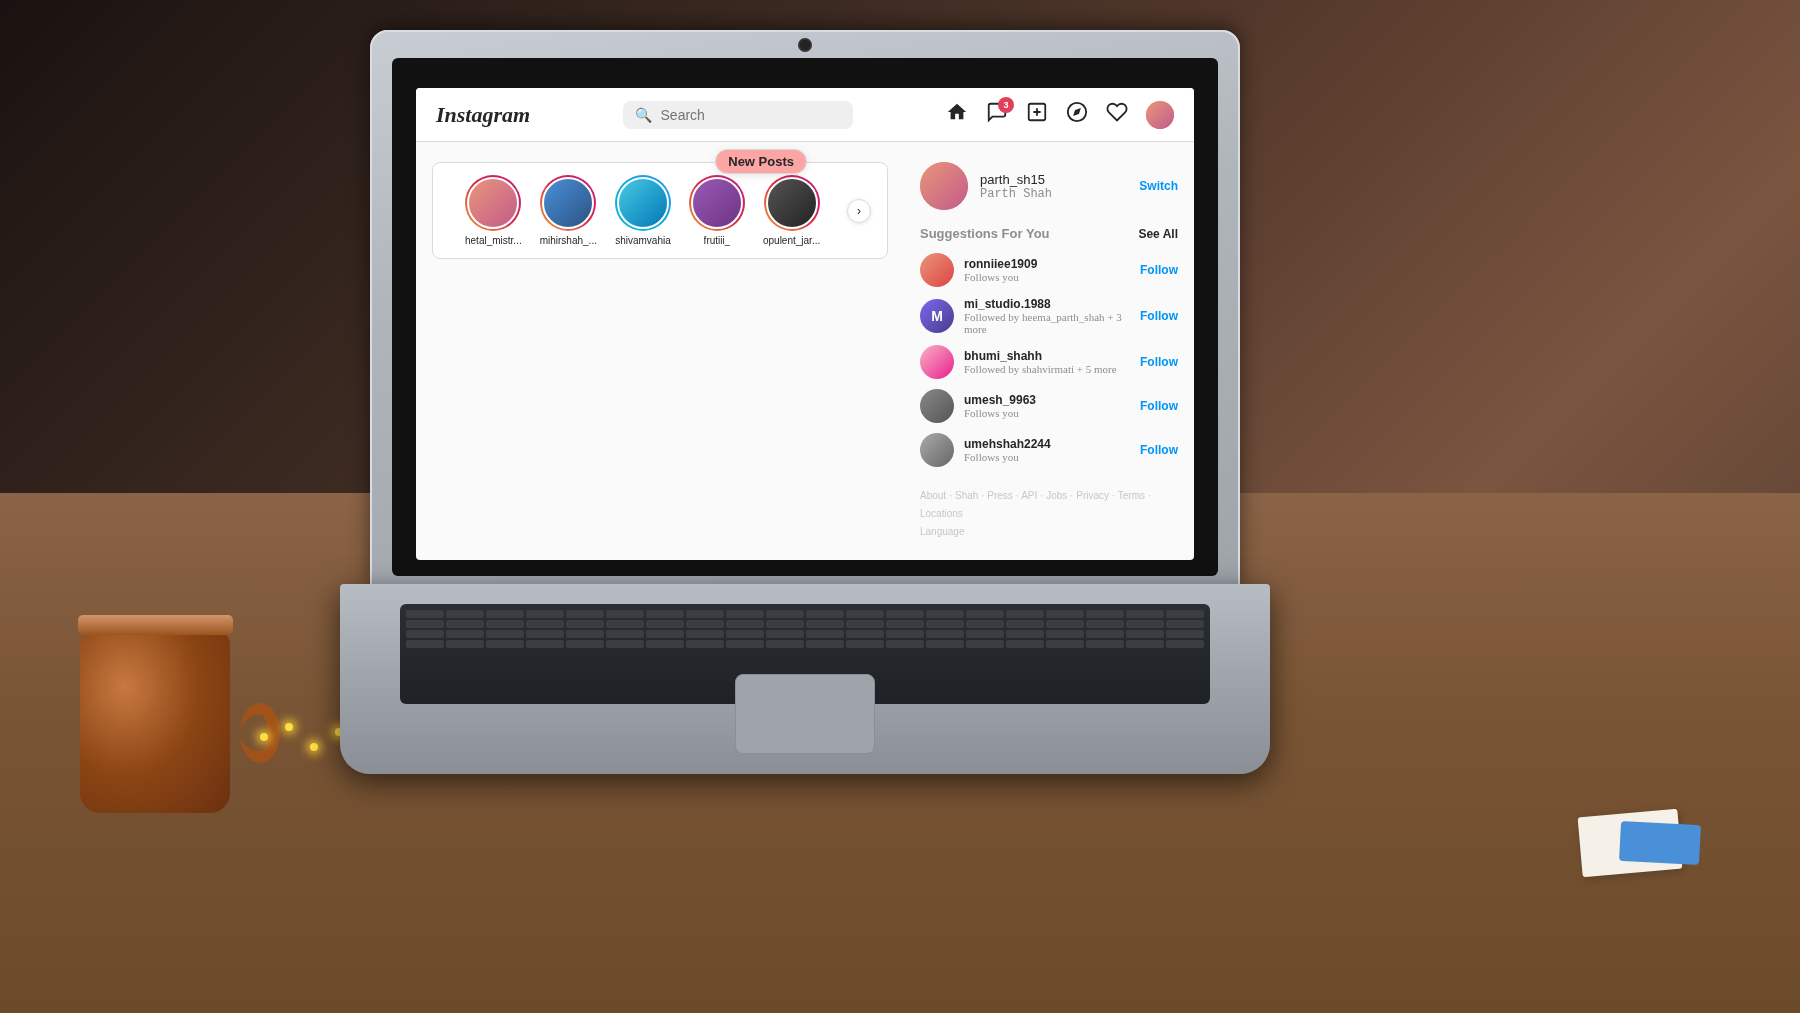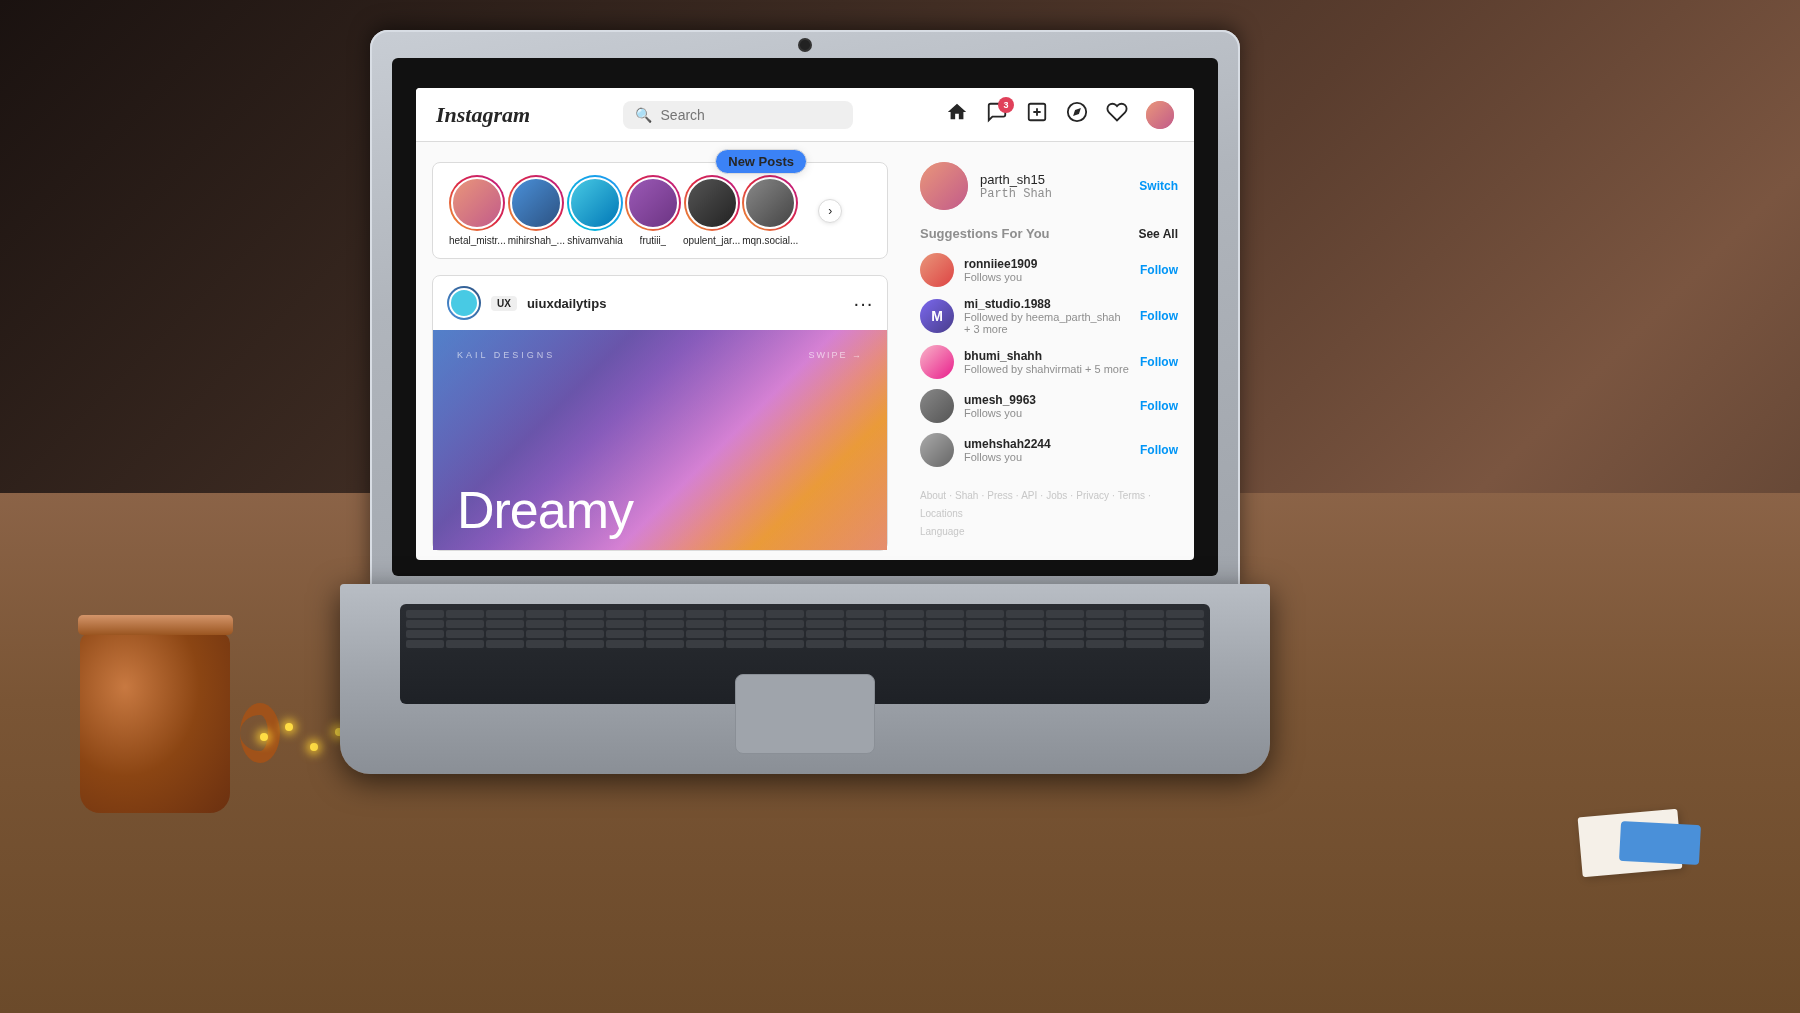--- a/index.html
+++ b/index.html
@@ -299,28 +299,29 @@
       border-radius: 8px;
       padding: 12px 16px;
       display: flex;
       align-items: center;
       gap: 20px;
       margin-bottom: 16px;
       position: relative;
     }
     .stories-scroll {
       display: flex;
-      gap: 2px;
+      gap: 18px;
       overflow: hidden;
+      margin-left: 16px;
     }
     .new-posts-badge {
       position: absolute;
       top: -14px;
       right: 80px;
-      background: #3b82f6;
+      background: #fca5a5;
       border: 1px solid #dbdbdb;
       border-radius: 16px;
       padding: 4px 12px;
       font-size: 13px;
       font-weight: 600;
       color: #262626;
       box-shadow: 0 2px 8px rgba(0,0,0,0.1);
     }
     .story-item {
       display: flex;
@@ -547,20 +548,21 @@
     }
     .suggestion-info { flex: 1; }
     .suggestion-username {
       font-size: 12px;
       font-weight: 600;
       color: #262626;
     }
     .suggestion-meta {
       font-size: 11px;
       color: #8e8e8e;
+      font-family: Liberation Serif, serif;
     }
     .follow-btn {
       font-size: 12px;
       color: #0095f6;
       font-weight: 600;
       cursor: pointer;
     }
 
     .sidebar-footer {
       margin-top: 20px;
@@ -714,38 +716,20 @@
                     <div class="story-item">
                       <div class="story-ring">
                           <div class="story-avatar avatar-gray"></div>
                         </div>
                       <span class="story-name">mqn.social...</span>
                     </div>
                   </div>
                   <div class="stories-next-btn">›</div>
                 </div>
 
-                <div class="ig-post">
-                  <div class="post-header">
-                    <div class="post-user">
-                      <div class="post-avatar-ring">
-                        <div class="post-avatar-inner"></div>
-                      </div>
-                      <span class="ux-badge">UX</span>
-                      <span class="post-username">uiuxdailytips</span>
-                    </div>
-                    <div class="post-more">···</div>
-                  </div>
-                  <div class="post-image">
-                    <div class="post-image-overlay"></div>
-                    <div class="post-kail-text">KAIL DESIGNS</div>
-                    <div class="post-swipe-text">SWIPE →</div>
-                    <div class="post-dreamy-text">Dreamy</div>
-                  </div>
-                </div>
               </div>
 
               <div class="ig-sidebar">
 
                 <div class="sidebar-user">
                   <div class="sidebar-avatar">
                     <div style="width:100%;height:100%;background:linear-gradient(135deg,#e9967a,#c25b8a);border-radius:50%;"></div>
                   </div>
                   <div class="sidebar-user-info">
                     <div class="sidebar-username">parth_sh15</div>

